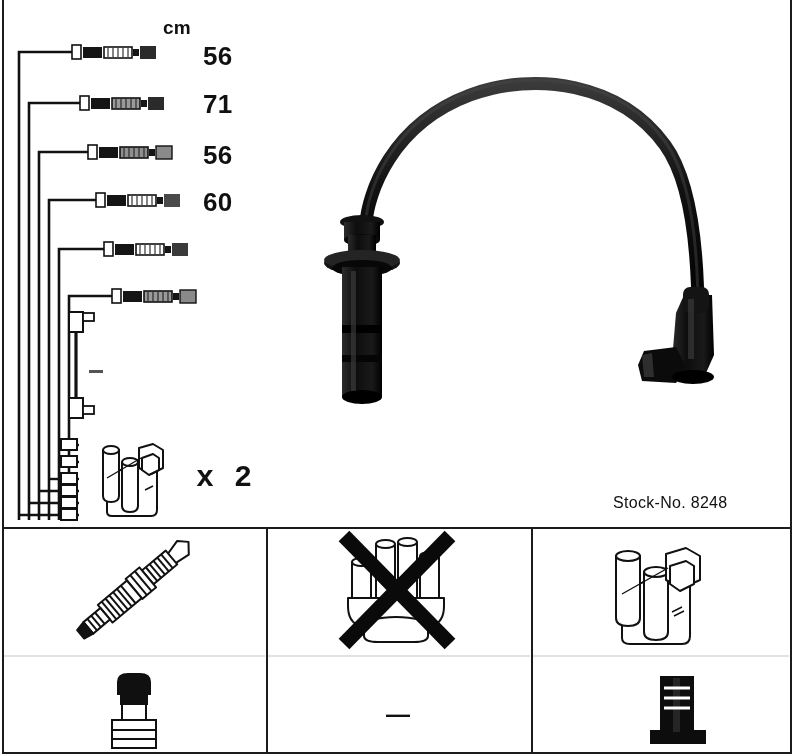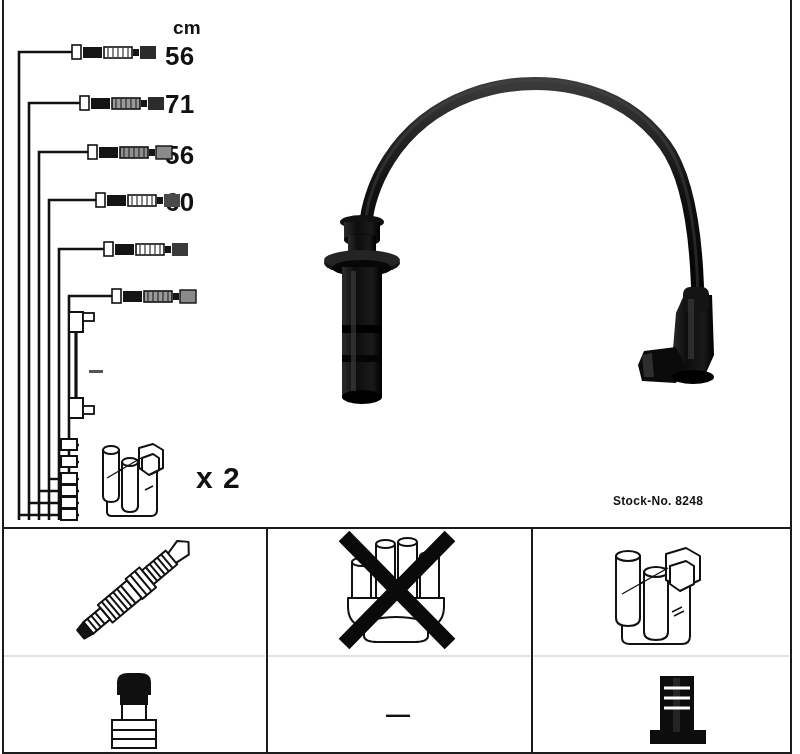--- a/index.html
+++ b/index.html
@@ -14,25 +14,25 @@
   .frame-line{position:absolute;background:#1b1b1b;}
   .v-border{width:2px;}
   .h-border{height:2px;}
   .faint-line{position:absolute;background:#e2e2e2;height:2px;}
 
   
   .lbl{
     position:absolute;color:#111;font-weight:bold;
     letter-spacing:.2px;white-space:nowrap;line-height:1;
   }
-  .cm-unit{font-size:19px;margin-left:10px;}
-  .cm-val{font-size:26px;}
+  .cm-unit{font-size:19px;}
+  .cm-val{font-size:26px;margin-left:38px;}
   .x2{font-size:30px;font-weight:bold;letter-spacing:1px;}
   .prod-code{font-size:31px;font-weight:bold;letter-spacing:.5px;}
-  .stock{font-size:12px;font-weight:bold;letter-spacing:.3px;}
+  .stock{font-size:16px;font-weight:normal;letter-spacing:.3px;}
 
   
   .art{position:absolute;}
   svg{display:block;overflow:visible;}
 </style>
 </head>
 <body>
 
 <div id="sheet">
 
@@ -200,21 +200,21 @@
         <path d="M44,18 L58,14 L68,20 L68,38 L56,44 L44,38 Z"></path>
         <path d="M47,28 L58,24 L64,28 L64,40 L54,45 L47,40 Z"></path>
       </g>
       <g fill="none" stroke="#111" stroke-width="1.4">
         <path d="M12,48 L46,28"></path>
         <path d="M50,60 L58,56"></path>
       </g>
     </svg>
   </div>
 
-  <div class="lbl x2" style="left:196px;top:463px;">x 2</div>
+  <div class="lbl x2" style="left:196px;top:463px;font-family:Liberation Mono, monospace;">x 2</div>
 
   <div class="art" style="left:320px;top:55px;">
     <svg width="470" height="380" viewBox="0 0 470 380">
       <defs>
         <linearGradient id="bootGrad" x1="0" y1="0" x2="1" y2="0">
           <stop offset="0%" stop-color="#2b2b2b"></stop>
           <stop offset="35%" stop-color="#0d0d0d"></stop>
           <stop offset="75%" stop-color="#1a1a1a"></stop>
           <stop offset="100%" stop-color="#000000"></stop>
         </linearGradient>

